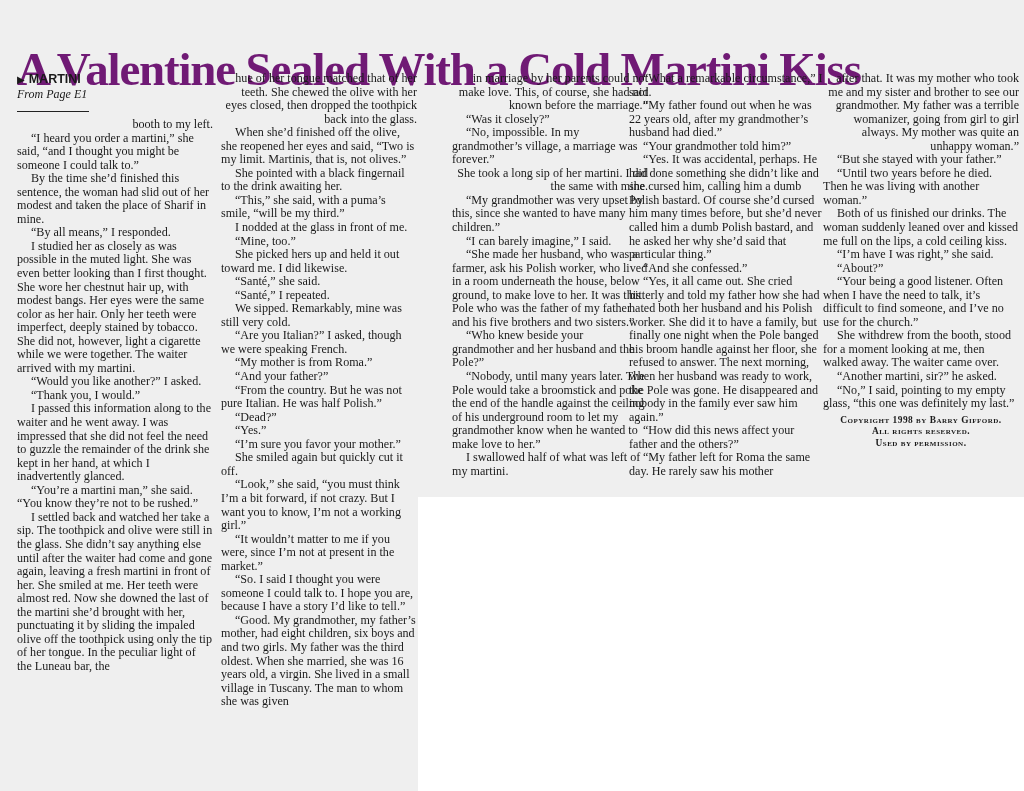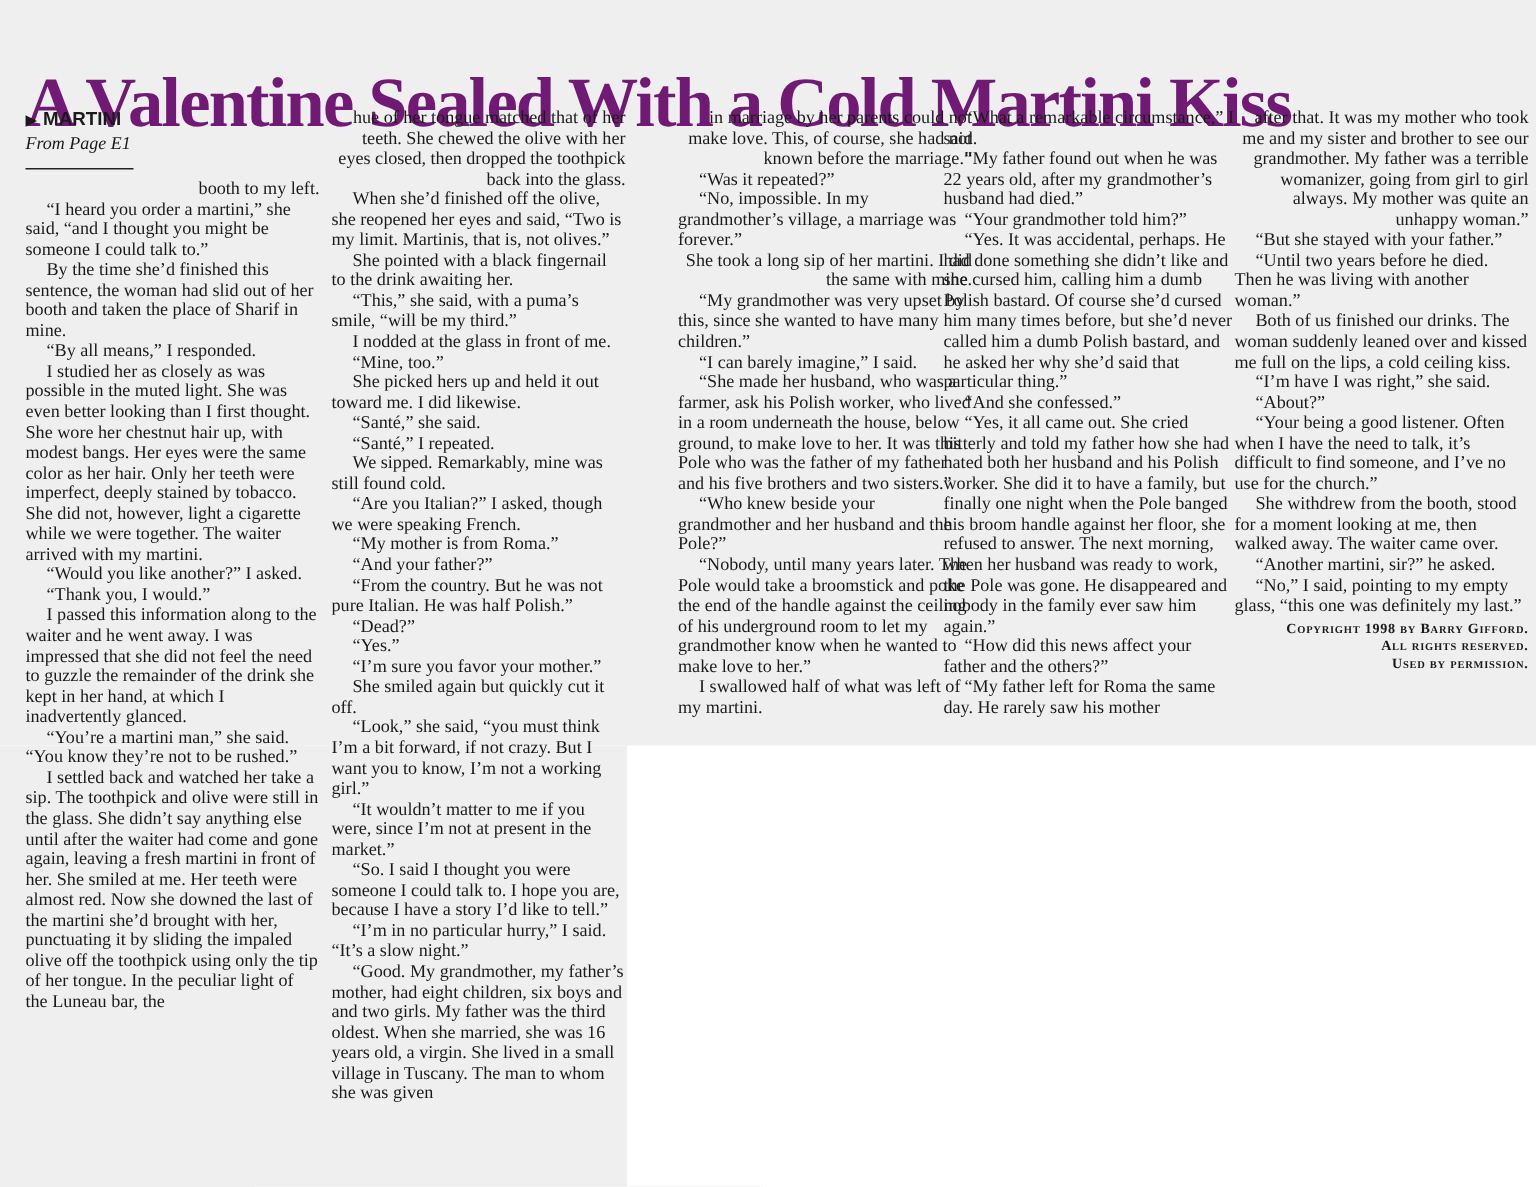--- a/index.html
+++ b/index.html
@@ -14,42 +14,42 @@
   .col p.noind { text-indent:0;text-align:right; }
   .c1 { left:17px; top:72px; }
   .c2 { left:221px; }
   .c3 { left:452px; }
   .c4 { left:629px; }
   .c5 { left:823px; }
   .jump { font-family:"Liberation Sans","DejaVu Sans",sans-serif; font-weight:bold; font-size:12.5px; line-height:15px; }
   .jump .tri { font-size:10px; margin-right:4px; }
   .from { font-style:italic; font-size:12px; line-height:14px; }
   .rule { width:72px; height:1px; background:#222; margin:10px 0 6px 0; }
-  .copyright { text-align:right; font-size:9.4px; font-weight:bold; letter-spacing:0.5px; line-height:11.5px;
+  .copyright { text-align:center; font-size:9.4px; font-weight:bold; letter-spacing:0.5px; line-height:11.5px;
                font-variant:small-caps; margin-top:4px; }
   .copyright div { text-indent:0; }
 </style>
 </head>
 <body>
 
 <div class="paper-top"></div>
 <div class="paper-left"></div>
 
 <h1 class="headline">A Valentine Sealed With a Cold Martini Kiss</h1>
 
 <div class="col c1">
   <div class="jump">
     <span class="tri">▶</span><span>MARTINI</span>
   </div>
   <div class="from">From Page E1</div>
   <div class="rule"></div>
   <div class="body">
       <p class="noind">booth to my left.</p>
       <p>“I heard you order a martini,” she said, “and I thought you might be someone I could talk to.”</p>
-      <p>By the time she’d finished this sentence, the woman had slid out of her booth and taken the place of Sharif in mine.</p>
+      <p>By the time she’d finished this sentence, the woman had slid out of her modest and taken the place of Sharif in mine.</p>
       <p>“By all means,” I responded.</p>
       <p>I studied her as closely as was possible in the muted light. She was even better looking than I first thought. She wore her chestnut hair up, with modest bangs. Her eyes were the same color as her hair. Only her teeth were imperfect, deeply stained by tobacco. She did not, however, light a cigarette while we were together. The waiter arrived with my martini.</p>
       <p>“Would you like another?” I asked.</p>
       <p>“Thank you, I would.”</p>
       <p>I passed this information along to the waiter and he went away. I was impressed that she did not feel the need to guzzle the remainder of the drink she kept in her hand, at which I inadvertently glanced.</p>
       <p>“You’re a martini man,” she said. “You know they’re not to be rushed.”</p>
       <p>I settled back and watched her take a sip. The toothpick and olive were still in the glass. She didn’t say anything else until after the waiter had come and gone again, leaving a fresh martini in front of her. She smiled at me. Her teeth were almost red. Now she downed the last of the martini she’d brought with her, punctuating it by sliding the impaled olive off the toothpick using only the tip of her tongue. In the peculiar light of the Luneau bar, the</p>
     </div>
 </div>
 
@@ -57,41 +57,40 @@
   <div class="body">
       <p class="noind">hue of her tongue matched that of her teeth. She chewed the olive with her eyes closed, then dropped the toothpick back into the glass.</p>
       <p>When she’d finished off the olive, she reopened her eyes and said, “Two is my limit. Martinis, that is, not olives.”</p>
       <p>She pointed with a black fingernail to the drink awaiting her.</p>
       <p>“This,” she said, with a puma’s smile, “will be my third.”</p>
       <p>I nodded at the glass in front of me.</p>
       <p>“Mine, too.”</p>
       <p>She picked hers up and held it out toward me. I did likewise.</p>
       <p>“Santé,” she said.</p>
       <p>“Santé,” I repeated.</p>
-      <p>We sipped. Remarkably, mine was still found cold.</p>
+      <p>We sipped. Remarkably, mine was still very cold.</p>
       <p>“Are you Italian?” I asked, though we were speaking French.</p>
       <p>“My mother is from Roma.”</p>
       <p>“And your father?”</p>
       <p>“From the country. But he was not pure Italian. He was half Polish.”</p>
       <p>“Dead?”</p>
       <p>“Yes.”</p>
       <p>“I’m sure you favor your mother.”</p>
       <p>She smiled again but quickly cut it off.</p>
       <p>“Look,” she said, “you must think I’m a bit forward, if not crazy. But I want you to know, I’m not a working girl.”</p>
       <p>“It wouldn’t matter to me if you were, since I’m not at present in the market.”</p>
       <p>“So. I said I thought you were someone I could talk to. I hope you are, because I have a story I’d like to tell.”</p>
-      <p>“I’m in no particular hurry,” I said. “It’s a slow night.”</p>
       <p>“Good. My grandmother, my father’s mother, had eight children, six boys and and two girls. My father was the third oldest. When she married, she was 16 years old, a virgin. She lived in a small village in Tuscany. The man to whom she was given</p>
     </div>
 </div>
 
 <div class="col c3">
   <div class="body">
       <p class="noind">in marriage by her parents could not make love. This, of course, she had not known before the marriage.”</p>
-      <p>“Was it repeated?”</p>
+      <p>“Was it closely?”</p>
       <p>“No, impossible. In my grandmother’s village, a marriage was forever.”</p>
       <p class="noind">She took a long sip of her martini. I did the same with mine.</p>
       <p>“My grandmother was very upset by this, since she wanted to have many children.”</p>
       <p>“I can barely imagine,” I said.</p>
       <p>“She made her husband, who was a farmer, ask his Polish worker, who lived in a room underneath the house, below ground, to make love to her. It was this Pole who was the father of my father and his five brothers and two sisters.”</p>
       <p>“Who knew beside your grandmother and her husband and the Pole?”</p>
       <p>“Nobody, until many years later. The Pole would take a broomstick and poke the end of the handle against the ceiling of his underground room to let my grandmother know when he wanted to make love to her.”</p>
       <p>I swallowed half of what was left of my martini.</p>
     </div>
 </div>

